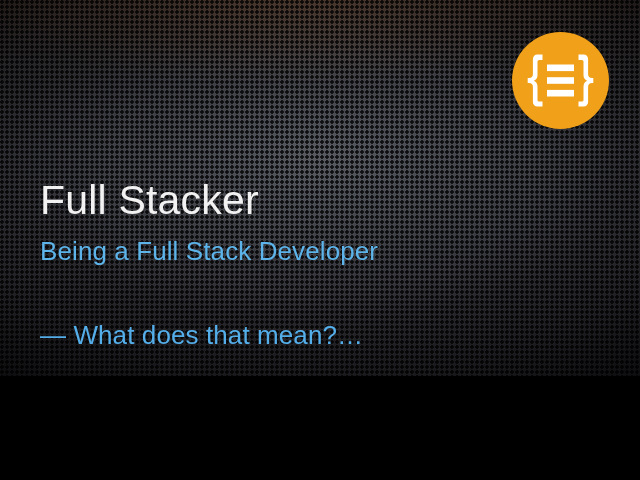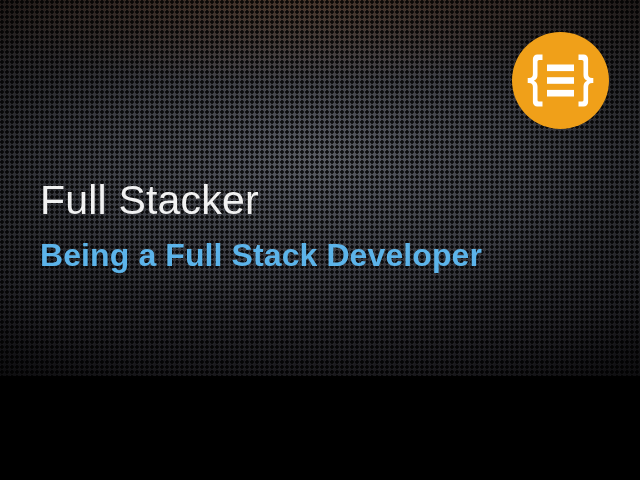--- a/index.html
+++ b/index.html
@@ -116,22 +116,22 @@
     font-size: 41px;
     font-weight: 300;
     color: #f2f2f2;
     letter-spacing: 0.2px;
     line-height: 1.12;
     margin: 0;
     white-space: nowrap;
   }
 
   .subtitle {
-    font-size: 32px;
-    font-weight: 700;
+    font-size: 26px;
+    font-weight: 400;
     color: #5cb4ea;
     letter-spacing: 0.1px;
     line-height: 1.2;
     margin: 12px 0 8px 0;
     white-space: nowrap;
   }
 
   .note {
     font-size: 26px;
     font-weight: 300;
@@ -163,15 +163,16 @@
 
       <rect x="35.0" y="32.5" width="27" height="6.6" fill="#ffffff"></rect>
       <rect x="35.0" y="45.2" width="27" height="6.6" fill="#ffffff"></rect>
       <rect x="35.0" y="57.9" width="27" height="6.6" fill="#ffffff"></rect>
     </svg>
   </div>
 
   <div class="text-block">
     <h1 class="title">Full Stacker</h1>
     <p class="subtitle">Being a Full Stack Developer</p>
+    <p class="note">— What does that mean?…</p>
   </div>
 
 </div>
 
 </body></html>

